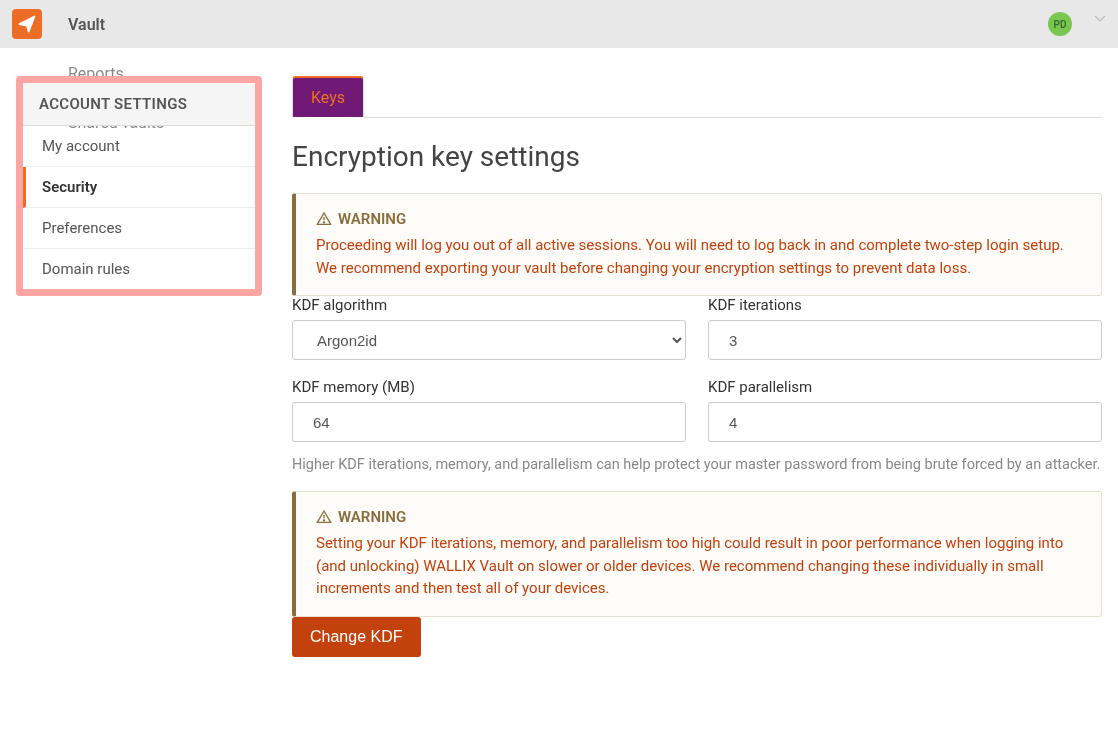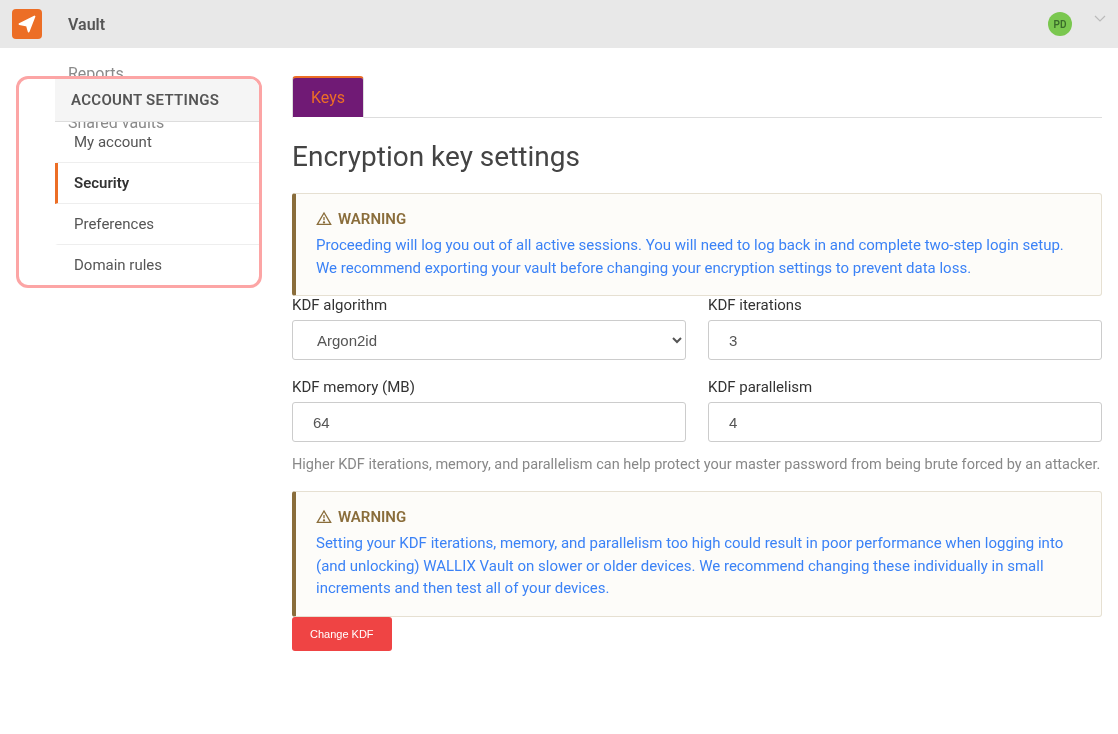--- a/index.html
+++ b/index.html
@@ -14,53 +14,53 @@
   .topnav-item.active { color: #555; font-weight: 600; }
   .topbar-spacer { flex: 1; }
   .avatar-wrap { display:flex; align-items:flex-start; gap:22px; cursor:pointer; }
   .avatar { width: 24px; height: 24px; border-radius: 50%; background: #7ac74f; color: #2a5; font-size: 10px; font-weight:600; display:flex; align-items:center; justify-content:center; color:#3a6c2a; }
   .caret { color:#aaa; font-size:12px; }
   
   
   .page { display: flex; padding: 28px 16px 40px 16px; gap: 30px; max-width: 1118px; }
   
   
-  .sidebar { width: 246px; flex-shrink: 0; border: 3px solid #fca5a5; border-radius: 12px; overflow: hidden; align-self: flex-start; padding-left: 36px; }
+  .sidebar { width: 246px; flex-shrink: 0; border: 7px solid #fca5a5; border-radius: 4px; overflow: hidden; align-self: flex-start; }
   .sidebar-header { background: #f5f5f5; padding: 12px 16px; font-size: 15px; font-weight: 600; letter-spacing: .3px; color:#555; border-bottom:1px solid #ddd; }
   .sidebar-item { padding: 11px 16px; font-size: 15px; color: #555; border-bottom: 1px solid #eee; cursor:pointer; border-left: 3px solid transparent; }
   .sidebar-item:last-child { border-bottom: none; }
   .sidebar-item.active { border-left: 3px solid #ec6e26; font-weight: 600; color: #333; }
   
   
   .main { flex: 1; min-width: 0; }
   
   
   .tabs { display: flex; border-bottom: 1px solid #ddd; margin-bottom: 22px; }
   .tab { padding: 10px 18px; color: #666; font-size: 16px; cursor: pointer; border: 1px solid transparent; border-bottom: none; margin-bottom: -1px; border-top-left-radius:4px; border-top-right-radius:4px; }
   .tab.active { color: #ec6e26; border: 1px solid #ddd; border-bottom: 1px solid #fff; border-top: 2px solid #ec6e26; background:#701a75; }
   
   h1.page-title { font-size: 28px; font-weight: 400; color: #444; margin-bottom: 20px; }
   
   
   .callout { border: 1px solid #e6e0d2; border-left: 4px solid #8a6d3b; background: #fdfcf9; border-radius: 3px; padding: 16px 20px; }
   .callout-title { color: #8a6d3b; font-weight: 600; font-size: 15px; display:flex; align-items:center; gap:6px; margin-bottom: 6px; }
-  .callout-body { color: #3b82f6; line-height: 1.5; font-size: 15px; }
+  .callout-body { color: #c2410c; line-height: 1.5; font-size: 15px; }
   .warn-icon { display:inline-flex; }
   
   
   .form-grid { display: grid; grid-template-columns: 1fr 1fr; gap: 18px 22px; margin-bottom: 14px; }
   .form-field label { display:block; font-size: 15px; color: #333; margin-bottom: 6px; }
   .form-field input, .form-field select {
     width: 100%; height: 40px; padding: 0 20px; font-size: 15px;
     border: 1px solid #ccc; border-radius: 3px; color:#555; background:#fff;
   }
   
   .hint { color: #888; font-size: 14.5px; margin-bottom: 18px; }
   
-  .btn-primary { background: #ef4444; color: #fff; border: none; border-radius: 3px; padding: 11px 18px; font-size: 11px; cursor:pointer; }
+  .btn-primary { background: #c2410c; color: #fff; border: none; border-radius: 3px; padding: 11px 18px; font-size: 16px; cursor:pointer; }
 </style>
 </head>
 <body>
 
 <div class="topbar">
   <div class="logo">
     <svg viewBox="0 0 24 24" fill="none" stroke="#fff" stroke-width="2.2">
       <path d="M21 3 L3 12 L12 14 L14 21 Z" fill="#fff" stroke="#fff" stroke-linejoin="round"></path>
     </svg>
   </div>

